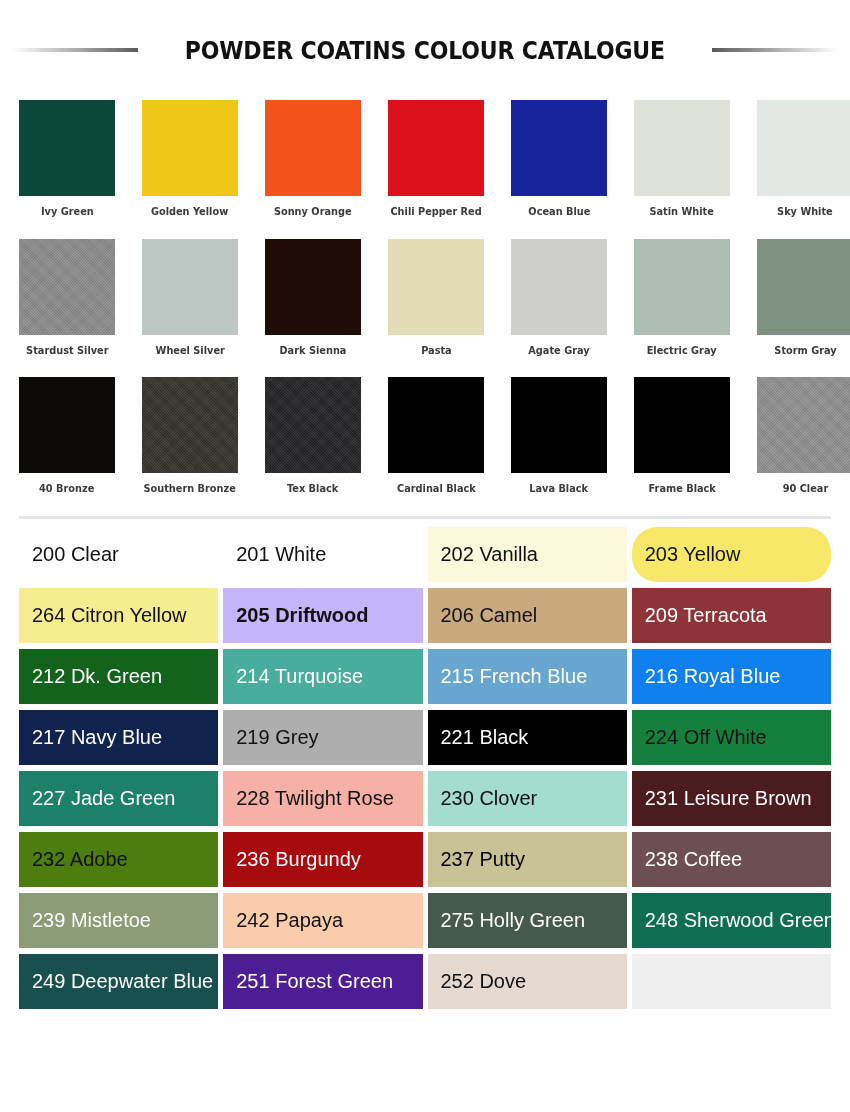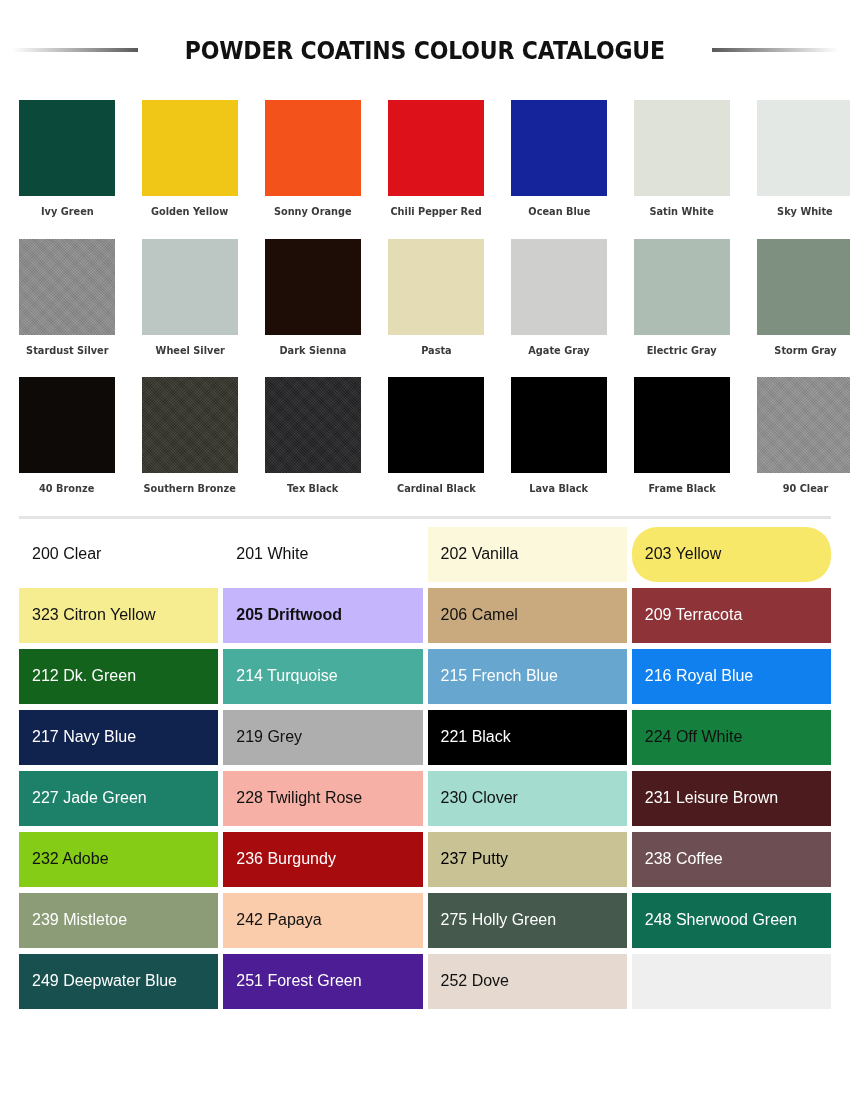--- a/index.html
+++ b/index.html
@@ -108,21 +108,21 @@
     flex: 1 1 0;
     height: 55px;
     display: flex;
     align-items: center;
     box-sizing: border-box;
     padding-left: 13px;
     overflow: hidden;
   }
   .code-label {
     font-family: "Liberation Sans", sans-serif;
-    font-size: 16px;
+    font-size: 20px;
     line-height: 1.1;
     white-space: nowrap;
   }
 </style>
 </head>
 <body>
 
 <div class="header">
   <div class="rule left"></div>
   <div class="catalogue-title">POWDER COATINS COLOUR CATALOGUE</div>
@@ -234,21 +234,21 @@
       </div>
       <div class="code-cell" style="background-color: rgb(251, 248, 220);">
         <span class="code-label" style="color: rgb(17, 17, 17);">202 Vanilla</span>
       </div>
       <div class="code-cell" style="background-color: rgb(248, 232, 106); border-radius: 25px;">
         <span class="code-label" style="color: rgb(17, 17, 17);">203 Yellow</span>
       </div>
     </div>
     <div class="code-row">
       <div class="code-cell" style="background-color: rgb(246, 237, 145);">
-        <span class="code-label" style="color: rgb(17, 17, 17);">323 Citron Yellow</span>
+        <span class="code-label" style="color: rgb(17, 17, 17);">264 Citron Yellow</span>
       </div>
       <div class="code-cell" style="background-color: #c4b5fd; font-weight: bold;">
         <span class="code-label" style="color: rgb(17, 17, 17);">205 Driftwood</span>
       </div>
       <div class="code-cell" style="background-color: rgb(201, 169, 126);">
         <span class="code-label" style="color: rgb(17, 17, 17);">206 Camel</span>
       </div>
       <div class="code-cell" style="background-color: rgb(142, 51, 56);">
         <span class="code-label" style="color: rgb(255, 255, 255);">209 Terracota</span>
       </div>
@@ -289,21 +289,21 @@
         <span class="code-label" style="color: rgb(17, 17, 17);">228 Twilight Rose</span>
       </div>
       <div class="code-cell" style="background-color: rgb(164, 220, 208);">
         <span class="code-label" style="color: rgb(17, 17, 17);">230 Clover</span>
       </div>
       <div class="code-cell" style="background-color: rgb(75, 27, 30);">
         <span class="code-label" style="color: rgb(255, 255, 255);">231 Leisure Brown</span>
       </div>
     </div>
     <div class="code-row">
-      <div class="code-cell" style="background-color: #84cc16;">
+      <div class="code-cell" style="background-color: #4d7c0f;">
         <span class="code-label" style="color: rgb(17, 17, 17);">232 Adobe</span>
       </div>
       <div class="code-cell" style="background-color: rgb(168, 11, 14);">
         <span class="code-label" style="color: rgb(255, 255, 255);">236 Burgundy</span>
       </div>
       <div class="code-cell" style="background-color: rgb(200, 194, 149);">
         <span class="code-label" style="color: #000000;">237 Putty</span>
       </div>
       <div class="code-cell" style="background-color: rgb(109, 78, 82);">
         <span class="code-label" style="color: rgb(255, 255, 255);">238 Coffee</span>

